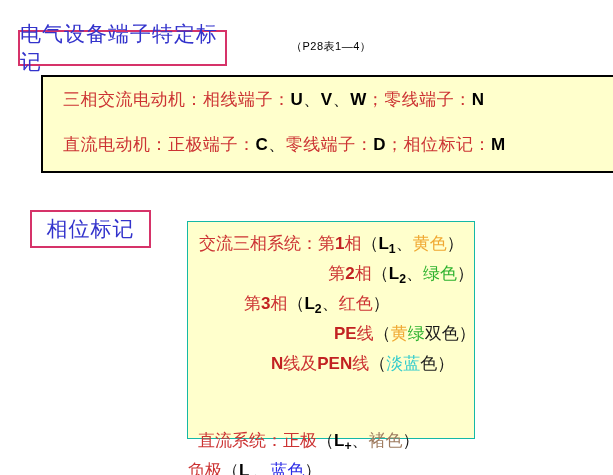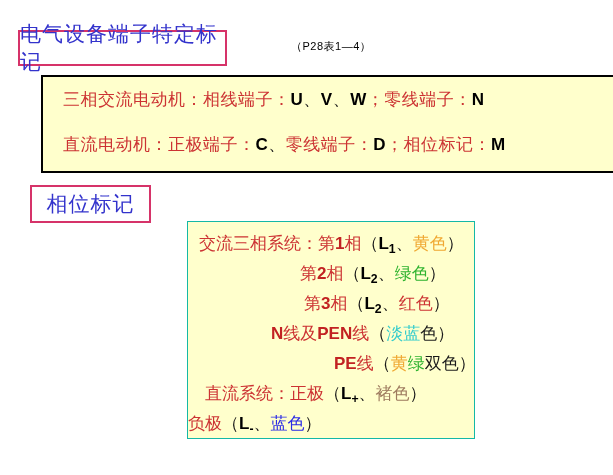--- a/index.html
+++ b/index.html
@@ -15,21 +15,21 @@
   .label-box{
     position:absolute;
     border:2px solid #D63369;
     background:#ffffff;
     color:#3333CC;
     display:flex;align-items:center;justify-content:center;
     box-sizing:border-box;
     letter-spacing:1px;
   }
   .title-box{left:18px;top:30px;width:209px;height:36px;font-size:21px;}
-  .phase-label-box{left:30px;top:185px;width:121px;height:38px;font-size:21px;}
+  .phase-label-box{left:30px;top:210px;width:121px;height:38px;font-size:21px;}
   .title-note{
     position:absolute;left:291px;top:39px;
     font-size:11px;color:#000;letter-spacing:0.5px;
   }
   
   .yellow-box{
     position:absolute;background:#FFFFCC;box-sizing:border-box;
   }
   .terminal-box{
     left:41px;top:75px;width:596px;height:98px;
@@ -44,25 +44,25 @@
   .t-line-2{top:56px;}
   .phase-box{
     left:187px;top:221px;width:288px;height:218px;
     border:1px solid #14b8a6;
     padding-top:7px;
   }
   .p-line{
     height:30px;line-height:30px;font-size:17px;white-space:nowrap;
   }
   .p-line-1{padding-left:11px;}
-  .p-line-2{padding-left:112px;}
-  .p-line-3{padding-left:116px;}
+  .p-line-2{padding-left:88px;text-align:right;}
+  .p-line-3{padding-left:56px;}
   .p-line-4{padding-left:83px;}
   .p-line-5{padding-left:146px;}
-  .p-line-6{padding-left:17px;}
+  .p-line-6{padding-left:10px;margin-top:47px;}
   .p-line-7{}
   
   .s-red{color:#CC3333;}
   .s-redbold{color:#C22222;font-weight:bold;}
   .s-black{color:#1A1A1A;}
   .s-blackbold{color:#000000;font-weight:bold;}
   .s-yellow{color:#F0A832;}
   .s-green{color:#2FB32F;}
   .s-cyan{color:#33CCCC;}
   .s-blue{color:#2929E6;}
@@ -86,19 +86,19 @@
   </div>
 
   <div class="label-box phase-label-box">
     <span>相位标记</span>
   </div>
 
   <div class="yellow-box phase-box">
     <div class="p-line p-line-1"><span class="s-red">交流三相系统：第</span><span class="s-redbold">1</span><span class="s-red">相</span><span class="s-black">（</span><span class="s-blackbold">L</span><span class="s-blackbold sub">1</span><span class="s-black">、</span><span class="s-yellow">黄色</span><span class="s-black">）</span></div>
     <div class="p-line p-line-2"><span class="s-red">第</span><span class="s-redbold">2</span><span class="s-red">相</span><span class="s-black">（</span><span class="s-blackbold">L</span><span class="s-blackbold sub">2</span><span class="s-black">、</span><span class="s-green">绿色</span><span class="s-black">）</span></div>
     <div class="p-line p-line-3"><span class="s-red">第</span><span class="s-redbold">3</span><span class="s-red">相</span><span class="s-black">（</span><span class="s-blackbold">L</span><span class="s-blackbold sub">2</span><span class="s-black">、</span><span class="s-red">红色</span><span class="s-black">）</span></div>
+    <div class="p-line p-line-5"><span class="s-redbold">PE</span><span class="s-red">线</span><span class="s-black">（</span><span class="s-yellow">黄</span><span class="s-green">绿</span><span class="s-black">双色</span><span class="s-black">）</span></div>
     <div class="p-line p-line-4"><span class="s-redbold">N</span><span class="s-red">线及</span><span class="s-redbold">PEN</span><span class="s-red">线</span><span class="s-black">（</span><span class="s-cyan">淡蓝</span><span class="s-black">色</span><span class="s-black">）</span></div>
-    <div class="p-line p-line-5"><span class="s-redbold">PE</span><span class="s-red">线</span><span class="s-black">（</span><span class="s-yellow">黄</span><span class="s-green">绿</span><span class="s-black">双色</span><span class="s-black">）</span></div>
     <div class="p-line p-line-6"><span class="s-red">直流系统：正极</span><span class="s-black">（</span><span class="s-blackbold">L</span><span class="s-blackbold sub">+</span><span class="s-black">、</span><span class="s-brown">褚色</span><span class="s-black">）</span></div>
     <div class="p-line p-line-7"><span class="s-red">负极</span><span class="s-black">（</span><span class="s-blackbold">L</span><span class="s-blackbold sub">-</span><span class="s-black">、</span><span class="s-blue">蓝色</span><span class="s-black">）</span></div>
   </div>
 
 </div>
 
 </body></html>

